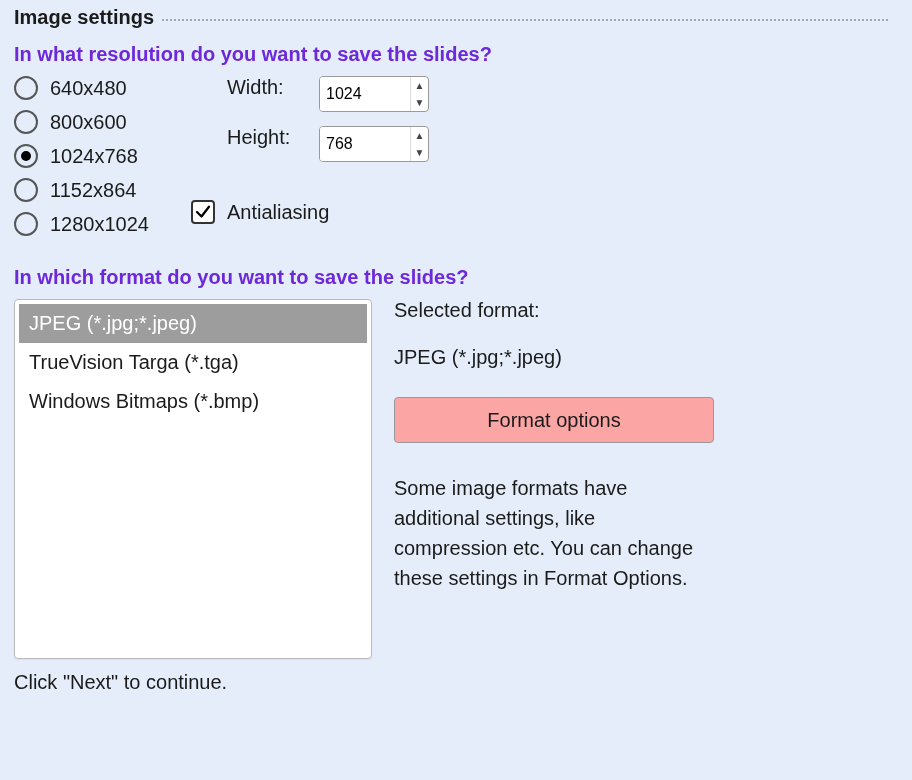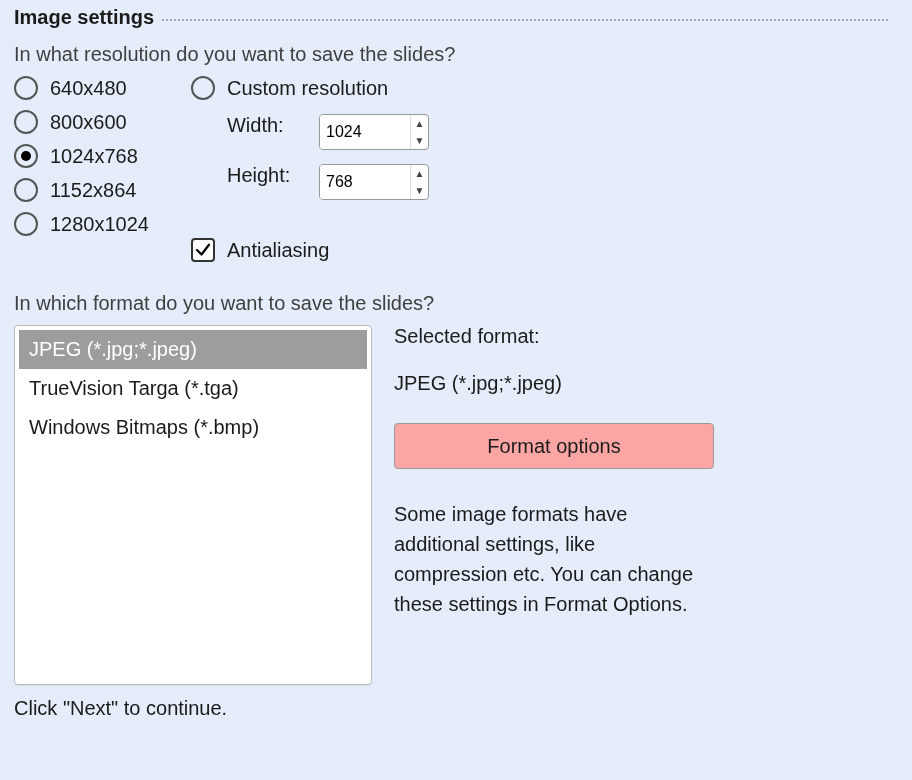--- a/index.html
+++ b/index.html
@@ -30,21 +30,22 @@
   }
   .section-header .rule {
     flex: 1;
     border-top: 2px dotted #9aa6bb;
     height: 0;
     margin-top: 4px;
   }
 
   .question {
     margin: 6px 0 10px 0;
-    color: #404040;
+    color: #6d28d9;
+    font-weight: bold;
   }
 
   .res-row {
     display: flex;
     align-items: flex-start;
   }
   .radio-col {
     display: flex;
     flex-direction: column;
     gap: 10px;
@@ -231,24 +232,20 @@
         <span class="radio"></span>
         <span class="opt-label">1152x864</span>
       </div>
       <div class="opt">
         <span class="radio"></span>
         <span class="opt-label">1280x1024</span>
       </div>
     </div>
 
     <div class="right-col">
-      <div class="opt">
-        <span class="radio"></span>
-        <span class="opt-label">Custom resolution</span>
-      </div>
 
       <div class="wh-row">
         <span class="wh-label">Width:</span>
         <div class="spin">
           <input type="text" value="1024" style="">
           <div class="arrows">
             <div class="arrow">▲</div>
             <div class="arrow">▼</div>
           </div>
         </div>

